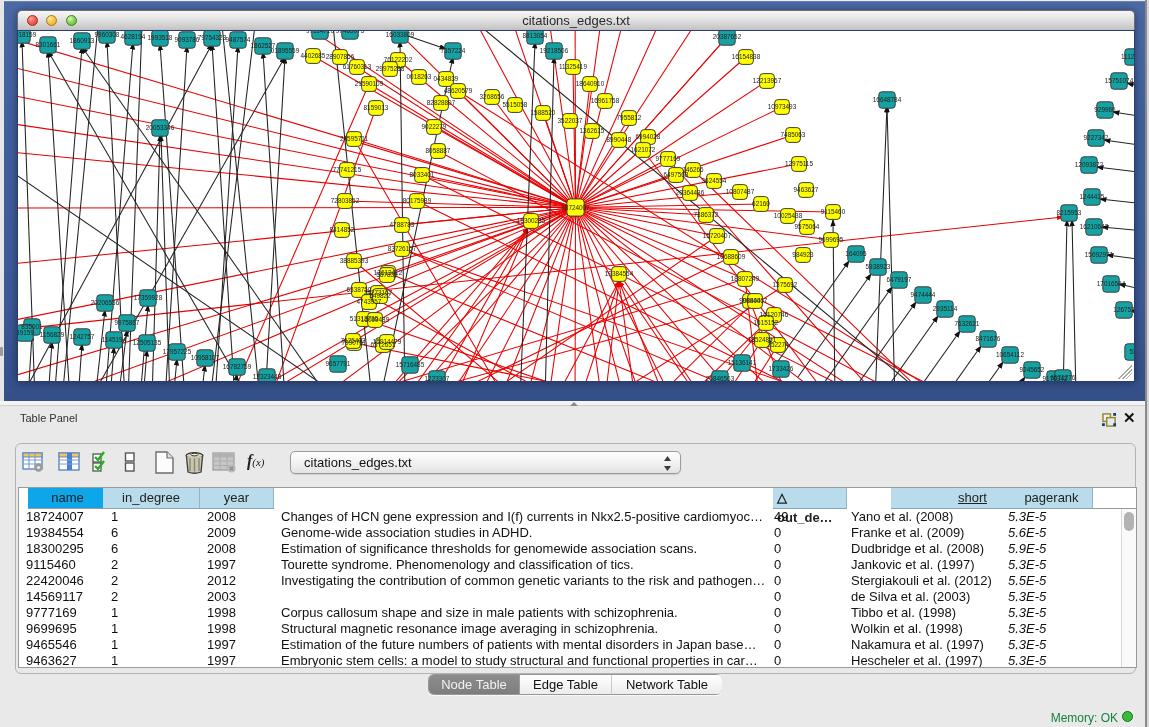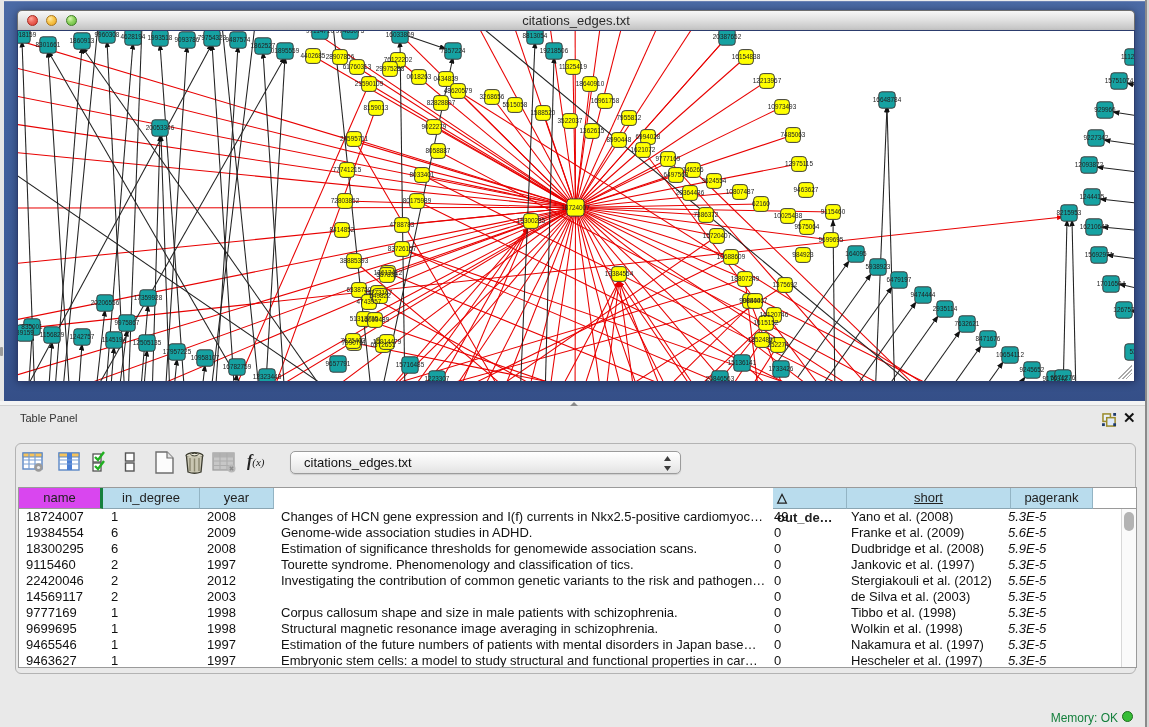--- a/index.html
+++ b/index.html
@@ -54,26 +54,26 @@
   border:1px solid #9b9b9b; border-radius:5px; font-size:13px; color:#111; line-height:21px;
   padding-left:13px; box-shadow:0 1px 1px rgba(0,0,0,.12); }
 #ddarr { position:absolute; right:7px; top:1px; width:11px; height:21px; color:#444; }
 
 
 #ttable { position:absolute; left:2px; top:43px; width:1119px; height:181px; background:#fff;
   border:1px solid #9a9a9a; overflow:hidden; font-size:13px; }
 #thead { position:absolute; left:0; top:0; width:1117px; height:21px; }
 .th { position:absolute; top:0; height:21px; background:#b9dced; border-right:1px solid #93b4c4;
   border-bottom:1px solid #8aa5b2; text-align:center; font-size:13px; color:#222; line-height:20px; }
-#th0 { left:0px; width:84px; background:#d946ef; border-right:3px solid #15803d; border-bottom:1px solid #9a9a9a;}
+#th0 { left:9px; width:84px; background:#0ea5e9; border-right:5px solid #15803d; border-bottom:1px solid #9a9a9a;}
 #th1 { left:84px; width:97px; }
 #th2 { left:181px; width:74px; }
 #th3 { left:255px; width:499px; }
 #th4 { left:754px; width:74px; text-align:left; padding-left:4px;font-weight:bold;}
-#th5 { left:828px; width:164px;text-decoration:underline; }
+#th5 { left:872px; width:164px;text-decoration:underline; }
 #th6 { left:992px; width:82px; }
 #th7 { left:1074px; width:43px; background:#fff; border-right:none; border-bottom:1px solid #9a9a9a;}
 #tbody { position:absolute; left:0; top:21px; width:1117px; height:156px; }
 .tr { position:relative; height:16px; line-height:16px; white-space:nowrap; color:#111; }
 .tr div { position:absolute; top:0; overflow:hidden; }
 .c0 { left:7px; width:76px; }
 .c1 { left:92px; width:88px; }
 .c2 { left:188px; width:66px; }
 .c3 { left:262px; width:491px; }
 .c4 { left:755px; width:69px; }
@@ -751,19 +751,24 @@
               <div class="c6">5.3E-5</div>
             </div>
         </div>
         <div id="vscroll">
             <div id="vthumb"></div>
           </div>
       </div>
 
     </div>
 
+    <div id="tabs">
+        <div class="seg" id="seg0">Node Table</div>
+        <div class="seg" id="seg1">Edge Table</div>
+        <div class="seg" id="seg2">Network Table</div>
+      </div>
     <div id="memlabel">Memory: OK</div>
     <div id="memdot"></div>
   </div>
 
   <div id="rightstrip1"></div>
   <div id="rightstrip2"></div>
 </div>
 
 </body></html>

